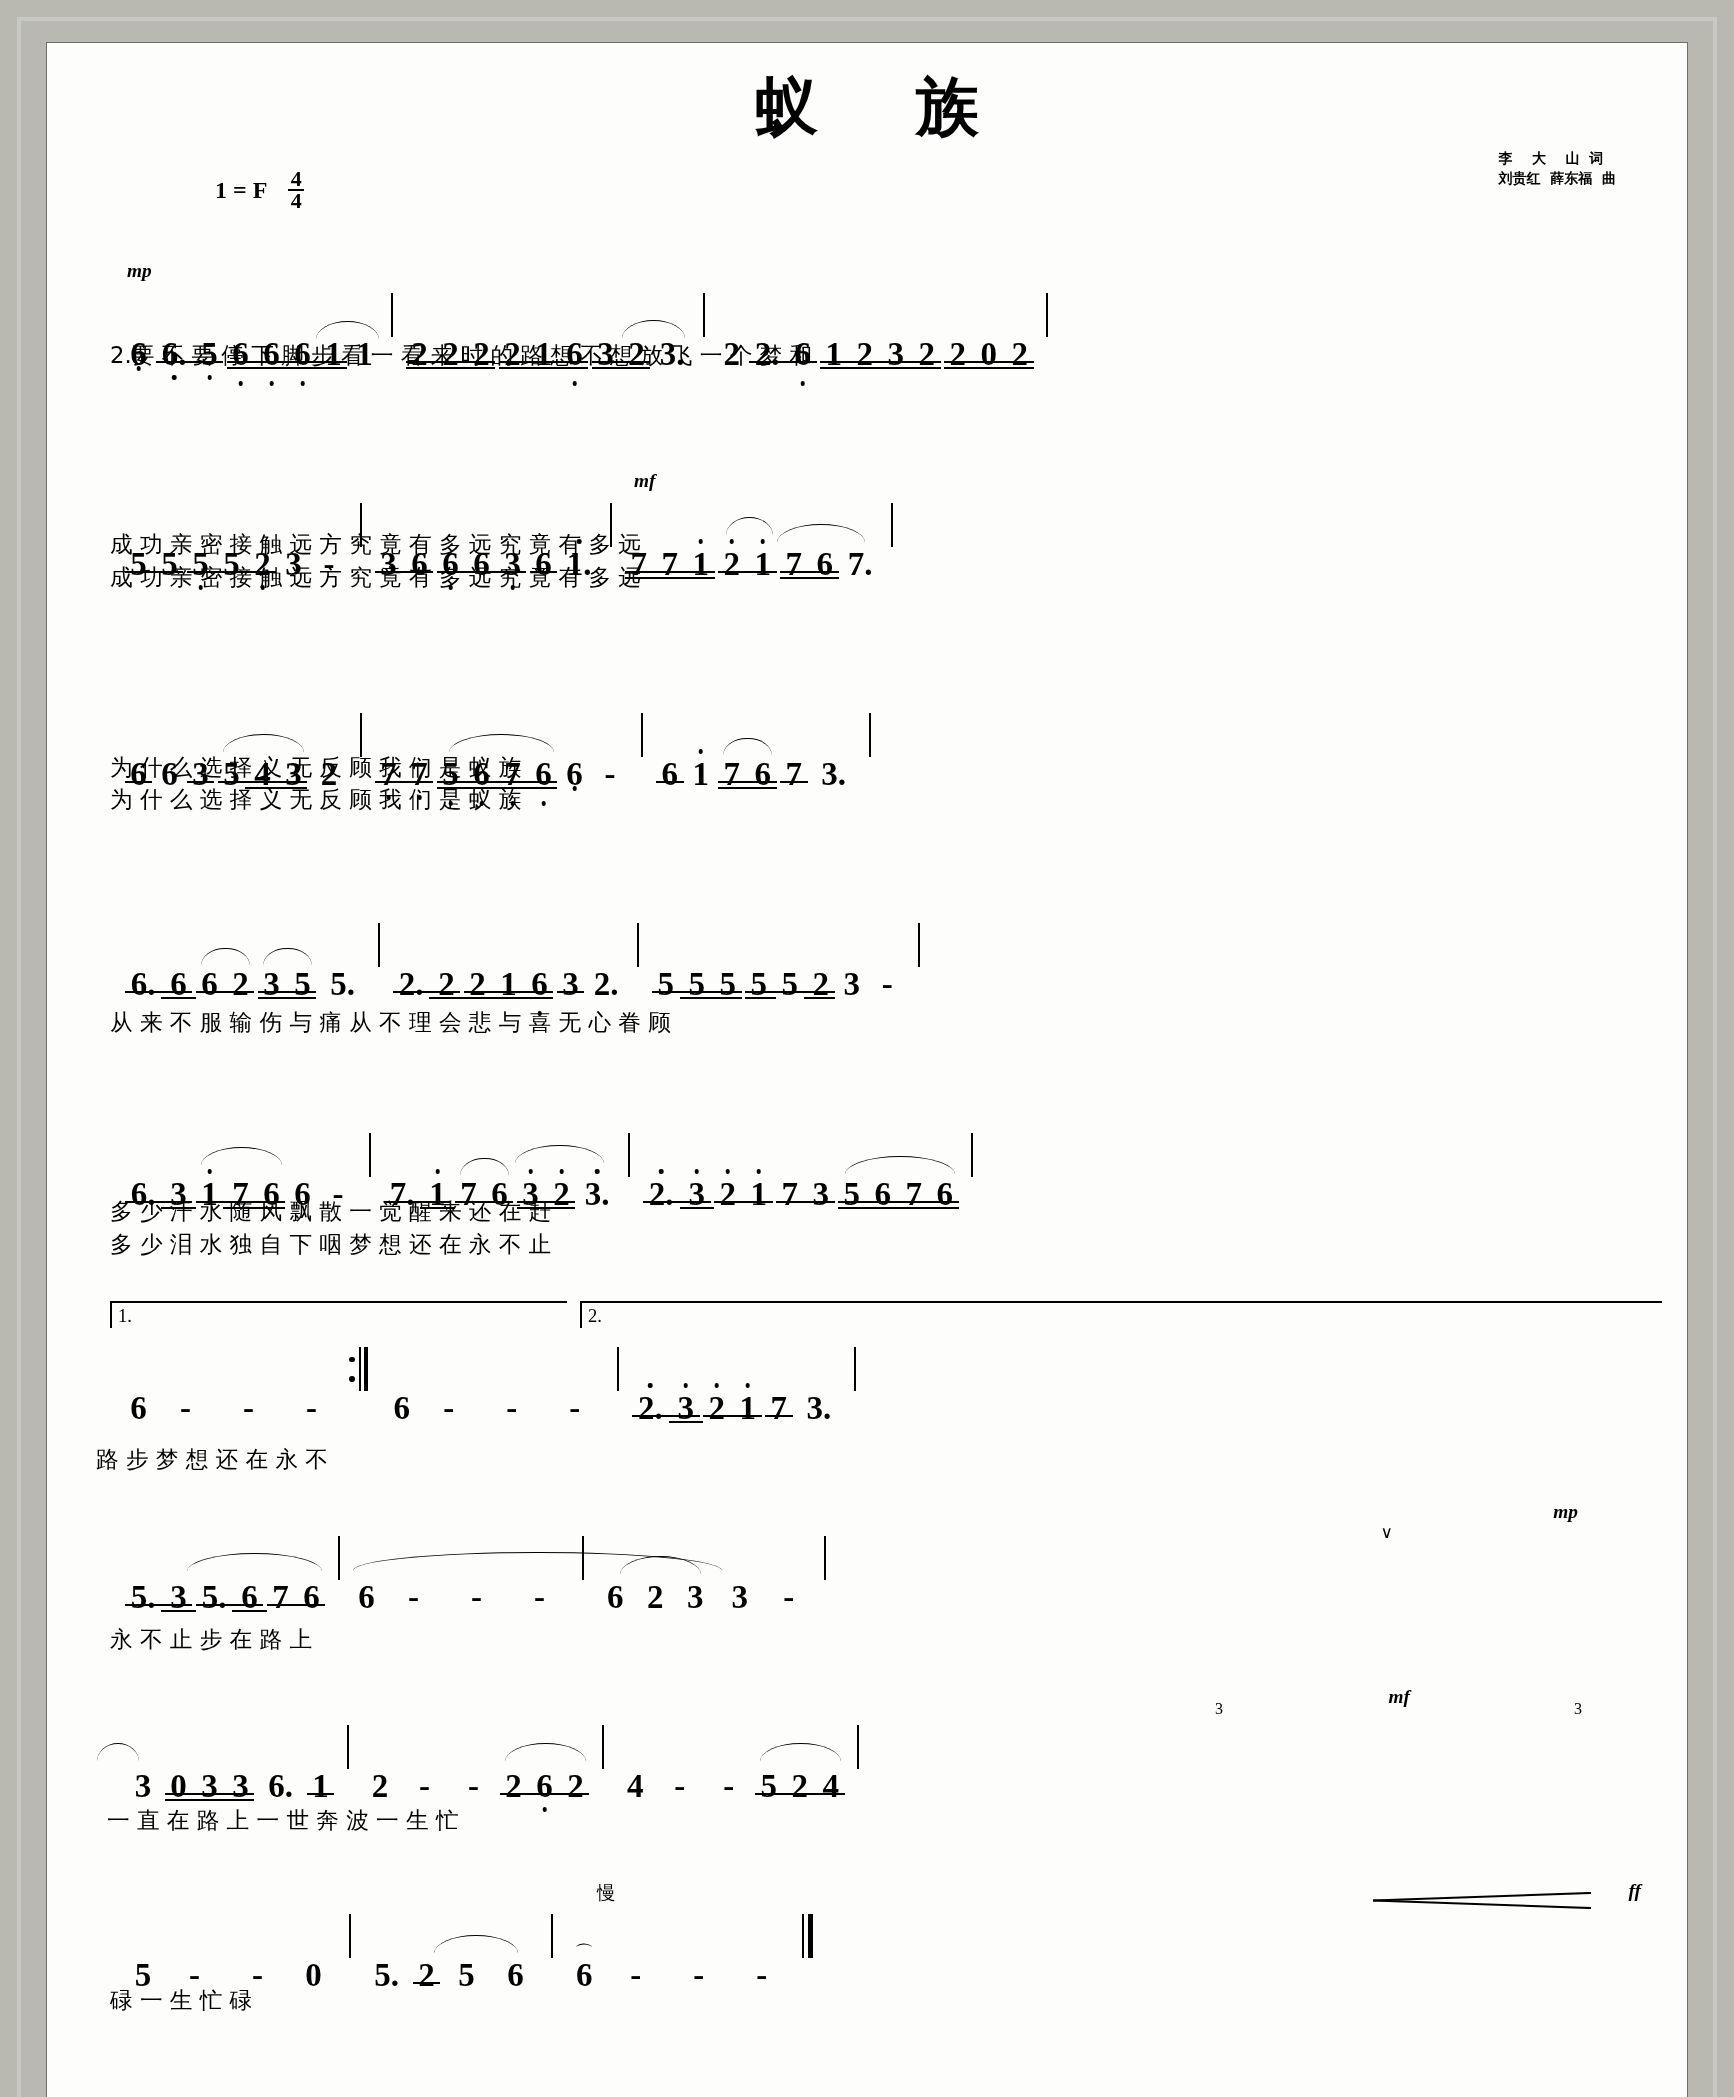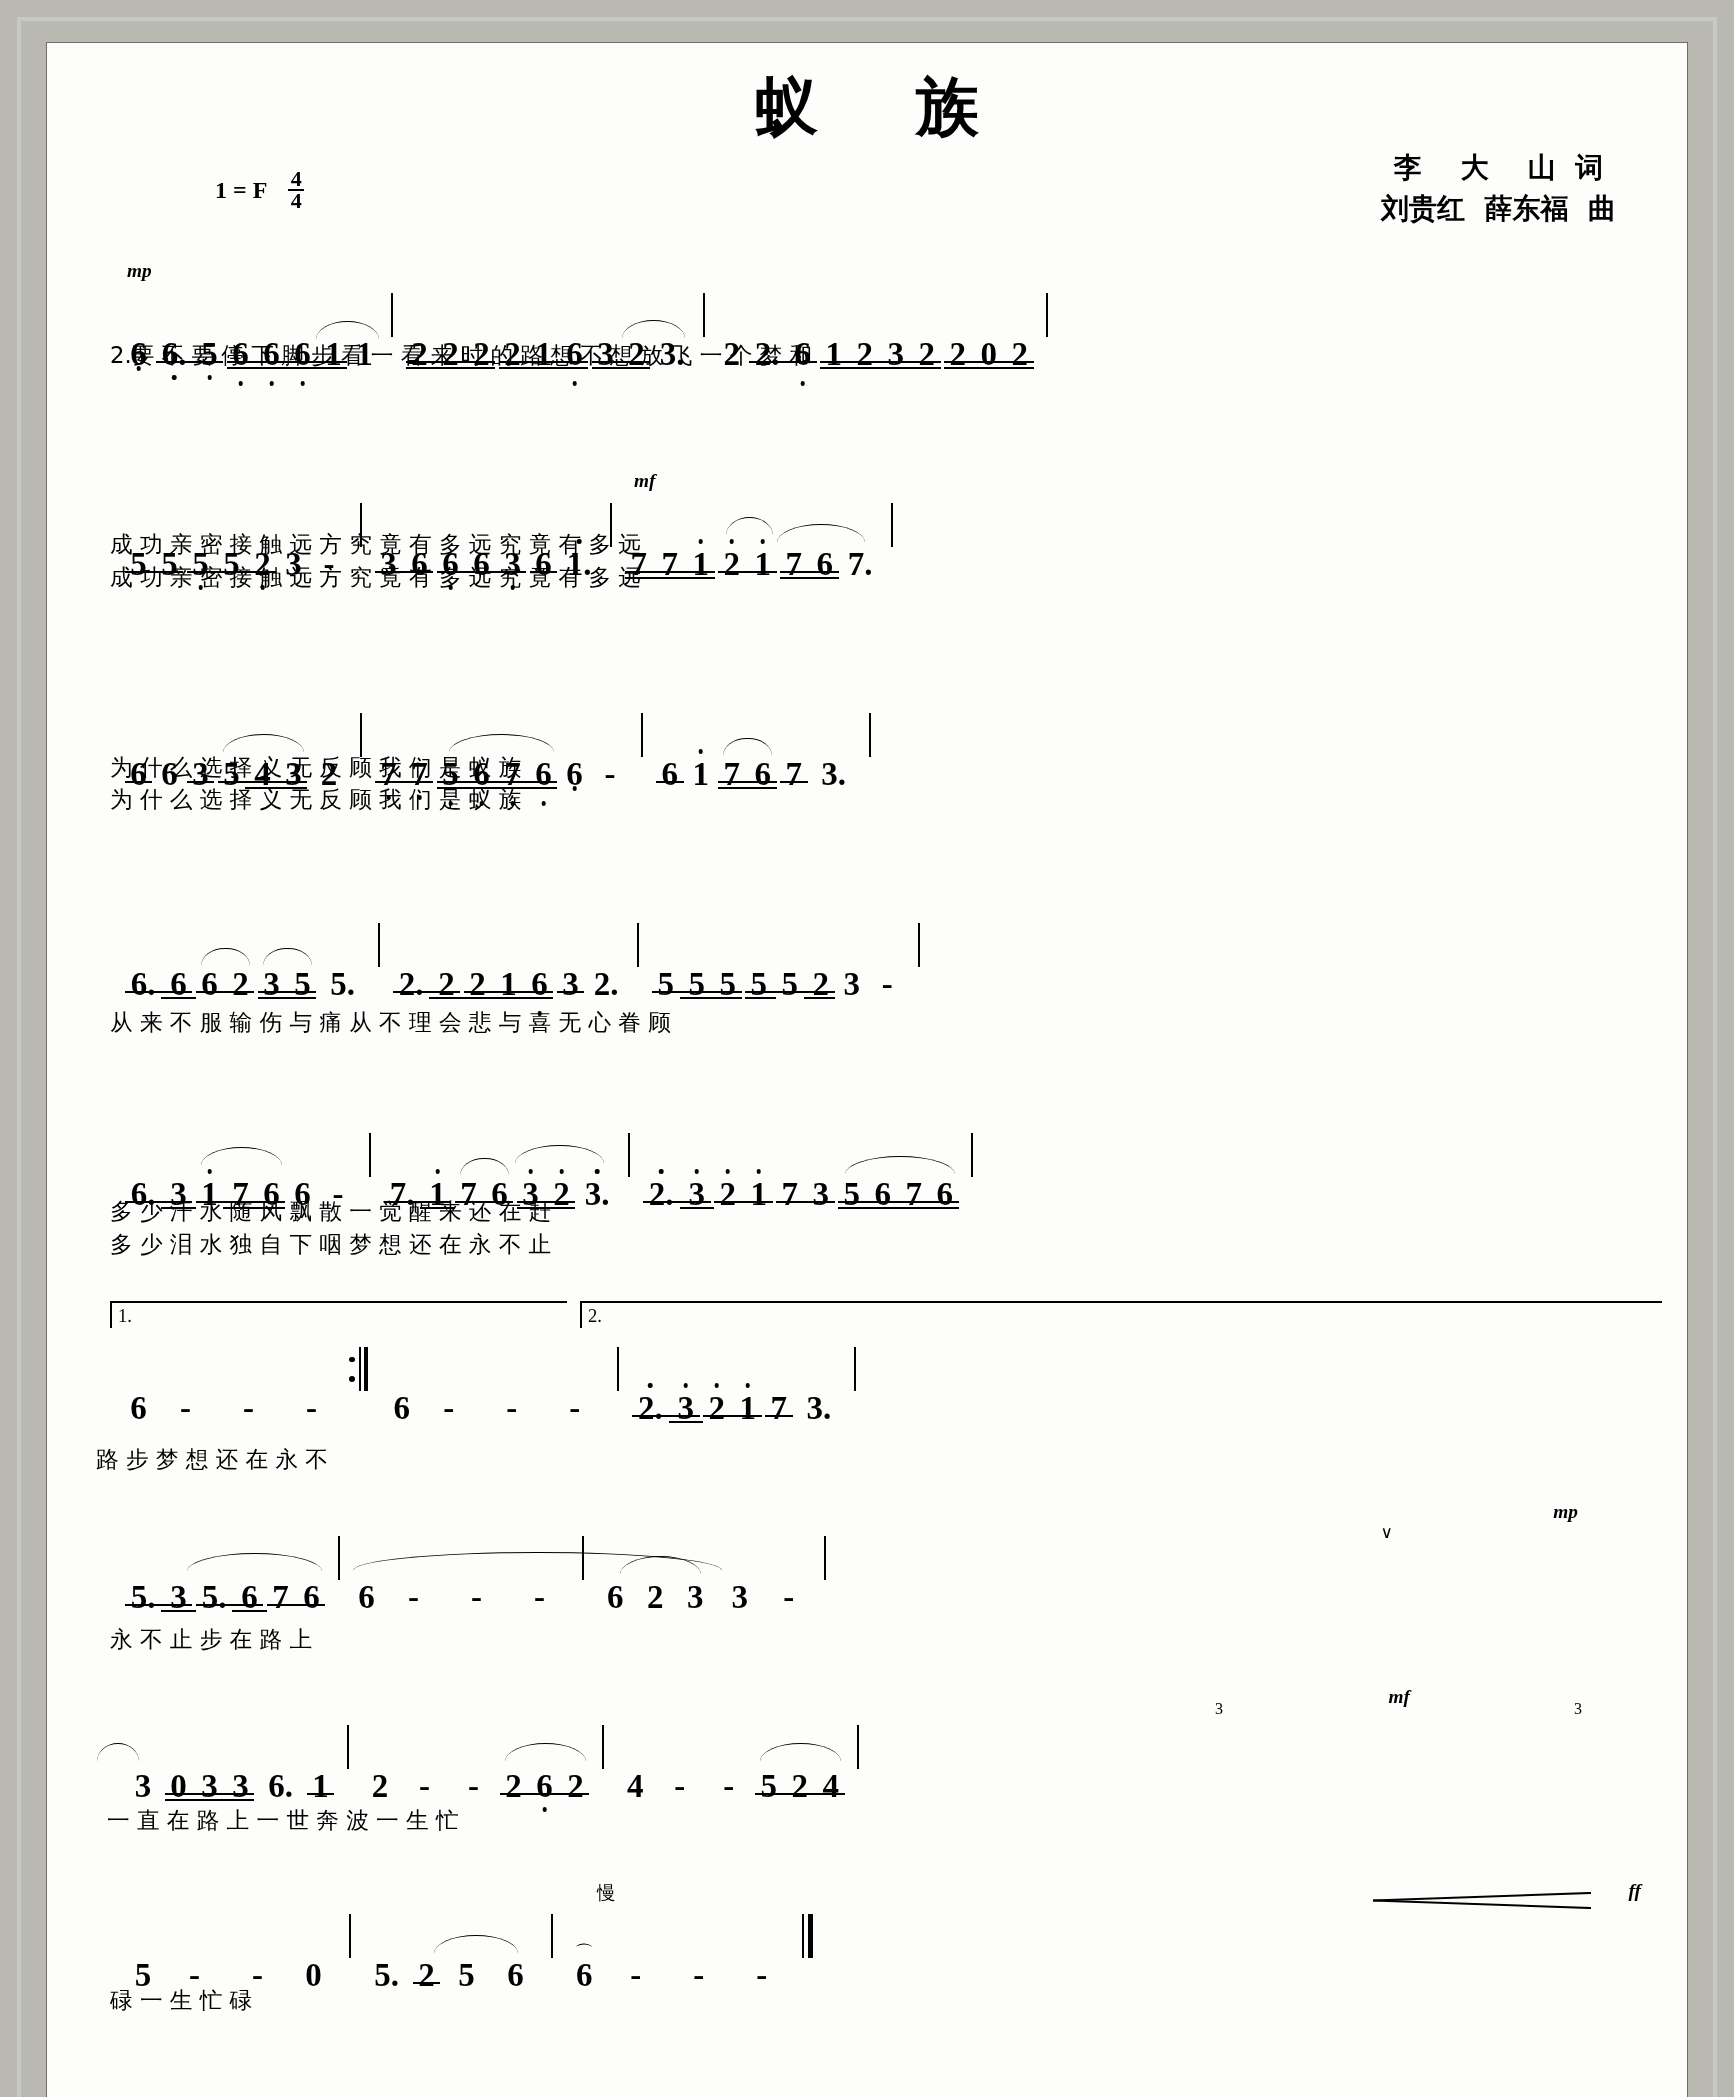--- a/index.html
+++ b/index.html
@@ -32,22 +32,22 @@
     font-weight:bold;
     letter-spacing:38px;
     padding-top:21px;
     padding-left:38px;
     font-family:"DejaVu Sans",sans-serif;
     color:#000;
   }
   
   .credits{
     position:absolute;right:71px;top:105px;
-    text-align:center;
-    font-size:28px;
+    text-align:left;
+    font-size:14px;
     font-family:"DejaVu Sans",sans-serif;
     font-weight:bold;
     line-height:1.45;
     margin-left:48px;
   }
   .credit-line{white-space:pre;}
   
   .keymeter{
     position:absolute;left:168px;top:126px;
     display:flex;align-items:center;gap:21px;

